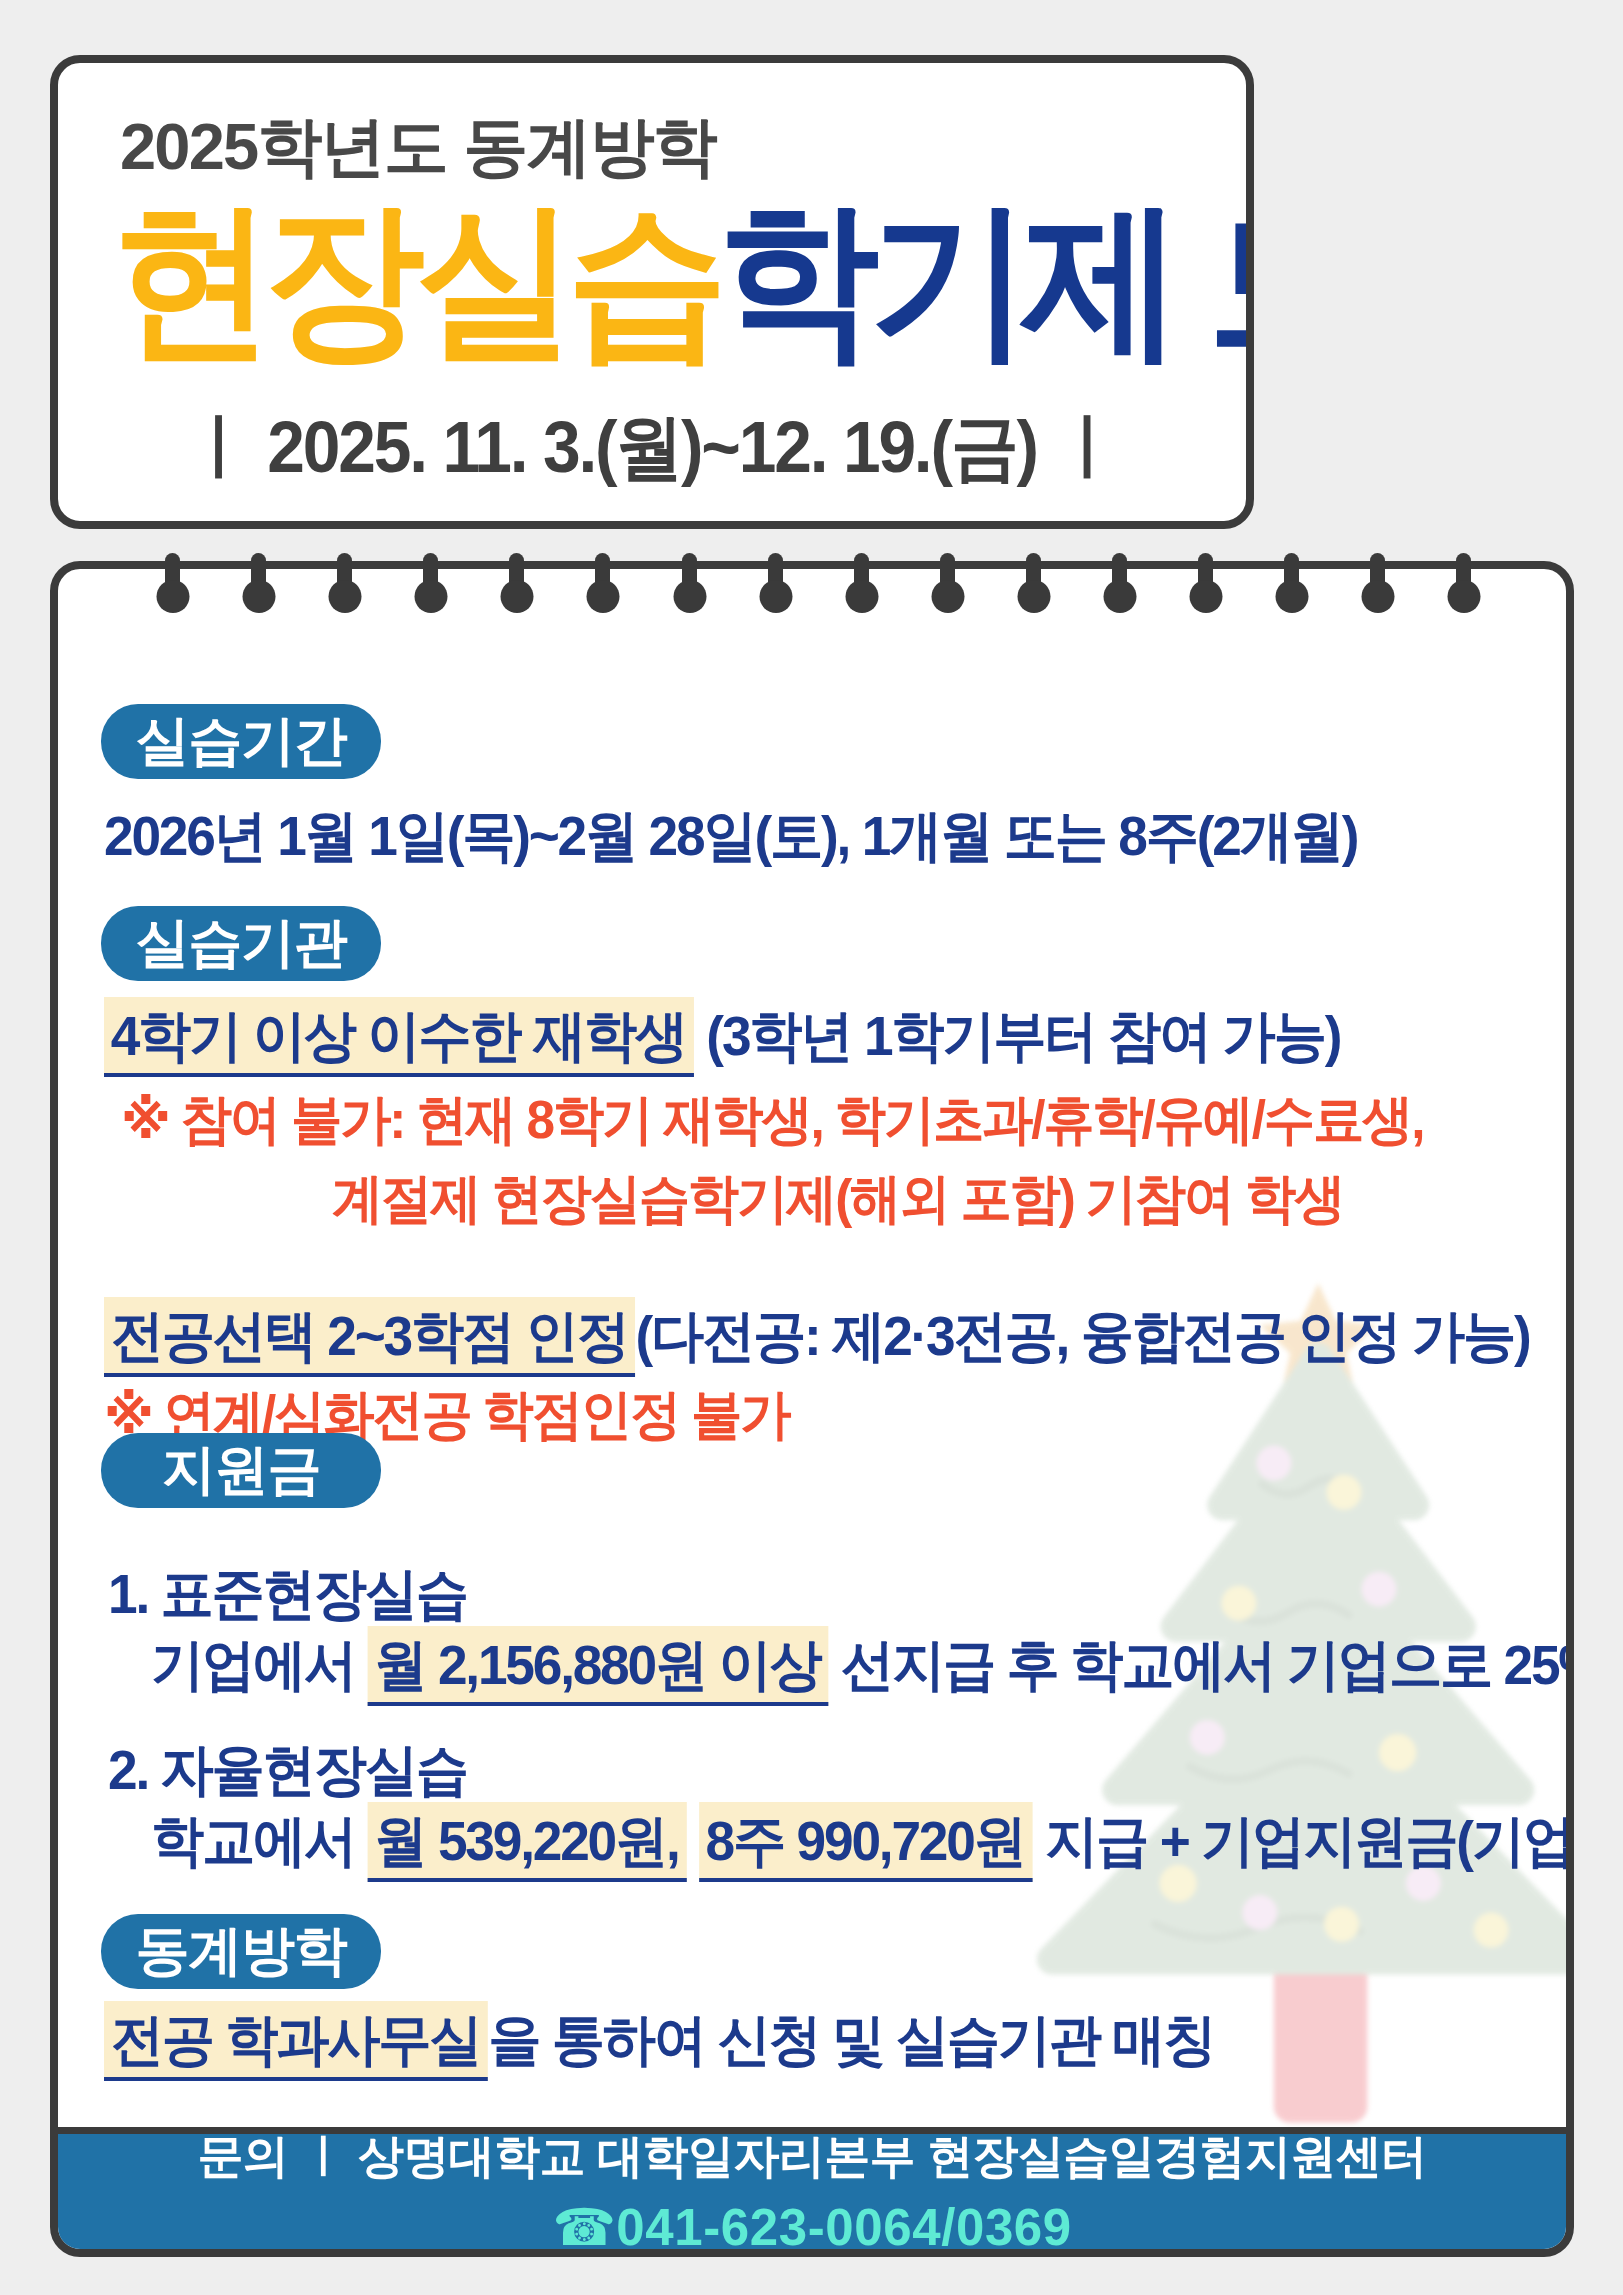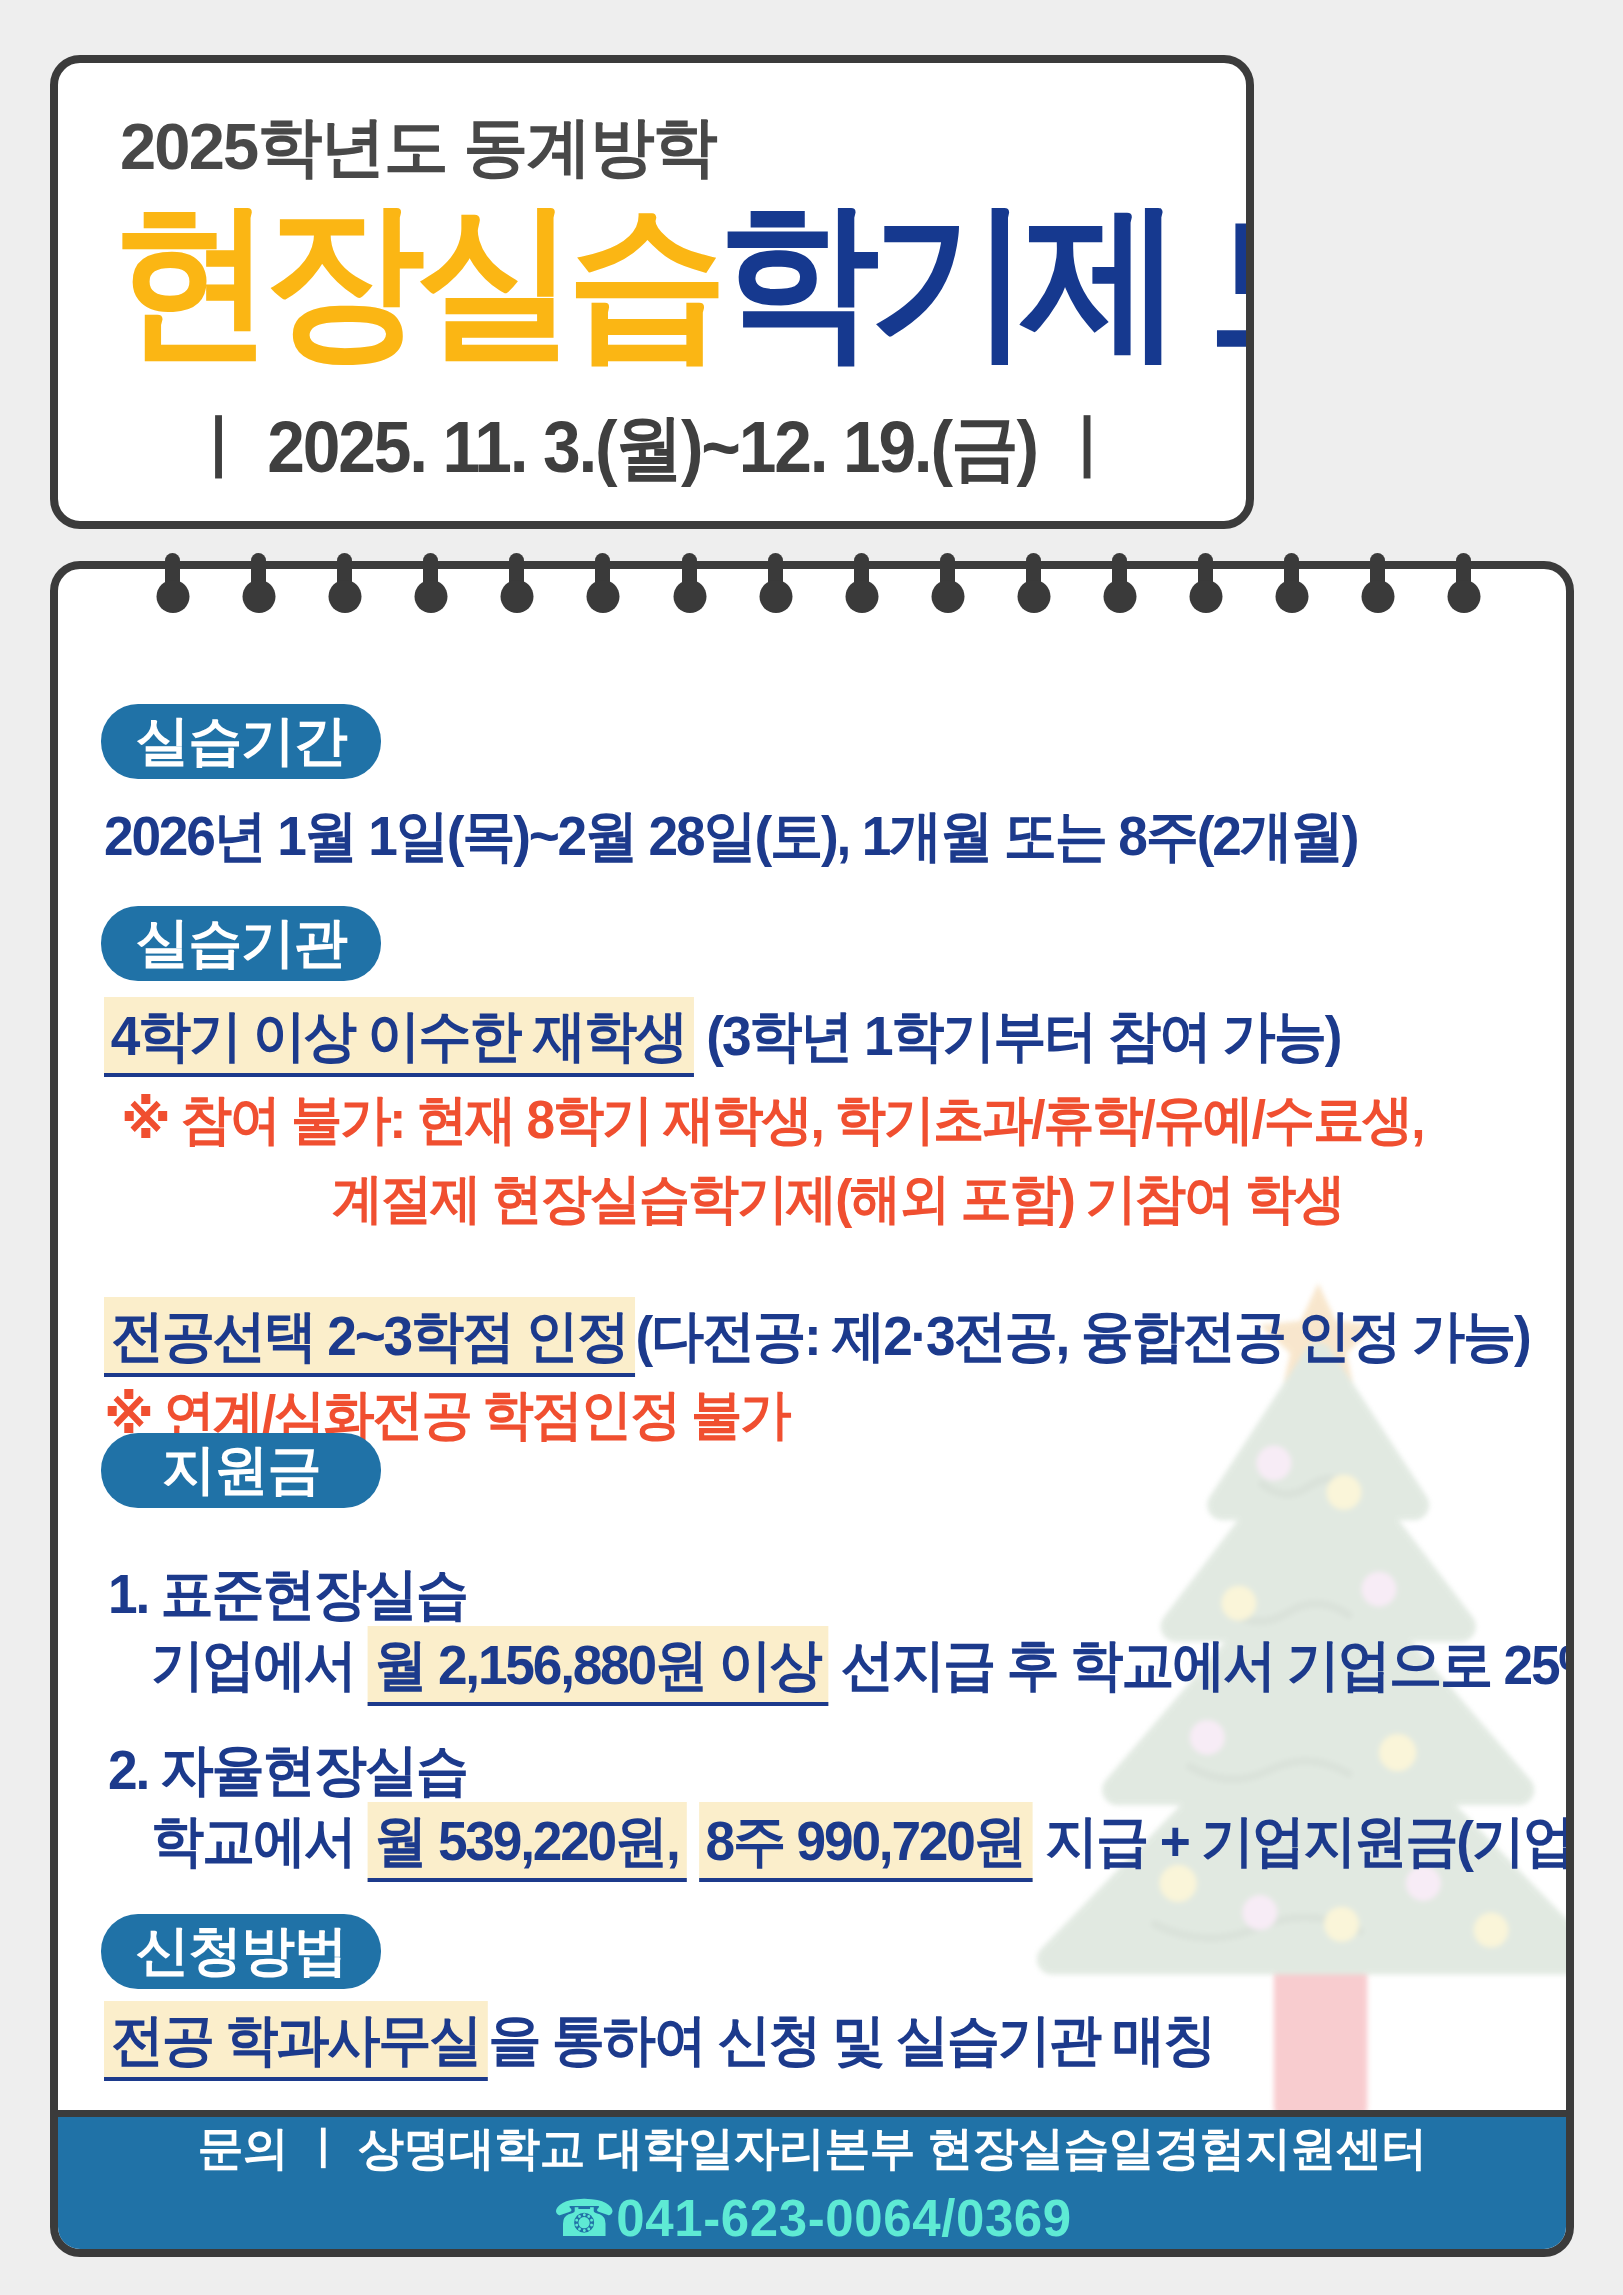--- a/index.html
+++ b/index.html
@@ -64,21 +64,21 @@
     font-size:56px;font-weight:700;color:#1c3a8c;letter-spacing:-2.3px;
   }
   .row.cond{transform:scaleX(.95);transform-origin:0 50%;}
   .red{color:#f04f30;}
   .hl{
     background:#fbeecb;border-bottom:4.7px solid #1c3a8c;
     padding:7px 8.2px 5.8px 7px;font-weight:800;
   }
   
   .footer{
-    position:absolute;left:0;right:0;bottom:0;height:139px;
+    position:absolute;left:0;right:0;bottom:0;height:122px;
     background:#2072a7;border-top:7.6px solid #3b3b3b;box-sizing:border-box;
     display:flex;flex-direction:column;align-items:center;justify-content:center;
     gap:9.3px;z-index:2;
   }
   .footer-line1{
     color:#ffffff;font-size:46px;font-weight:700;letter-spacing:-0.6px;white-space:nowrap;
   }
   .footer-line2{
     color:#5eead4;font-size:51px;font-weight:700;letter-spacing:0.6px;white-space:nowrap;
   }
@@ -148,21 +148,21 @@
     <div class="badge" style="top:864px">지원금</div>
     <div class="row cond" style="left:50px;top:997px">1. 표준현장실습</div>
     <div class="row cond" style="left:93px;top:1068px">
       <span>기업에서 </span><span class="hl">월 2,156,880원 이상</span><span> 선지급 후 학교에서 기업으로 25% 환급</span>
     </div>
     <div class="row cond" style="left:50px;top:1173px">2. 자율현장실습</div>
     <div class="row cond" style="left:93px;top:1244px">
       <span>학교에서 </span><span class="hl">월 539,220원,</span><span>  </span><span class="hl">8주 990,720원</span><span> 지급 + 기업지원금(기업별 상이)</span>
     </div>
 
-    <div class="badge" style="top:1345px">신청방법</div>
+    <div class="badge" style="top:1345px">동계방학</div>
     <div class="row cond" style="left:46px;top:1443px">
       <span class="hl">전공 학과사무실</span><span>을 통하여 신청 및 실습기관 매칭</span>
     </div>
   </div>
 
   <div class="footer">
     <div class="footer-line1">문의  ㅣ  상명대학교 대학일자리본부 현장실습일경험지원센터</div>
     <div class="footer-line2">☎041-623-0064/0369</div>
   </div>
 </div>

